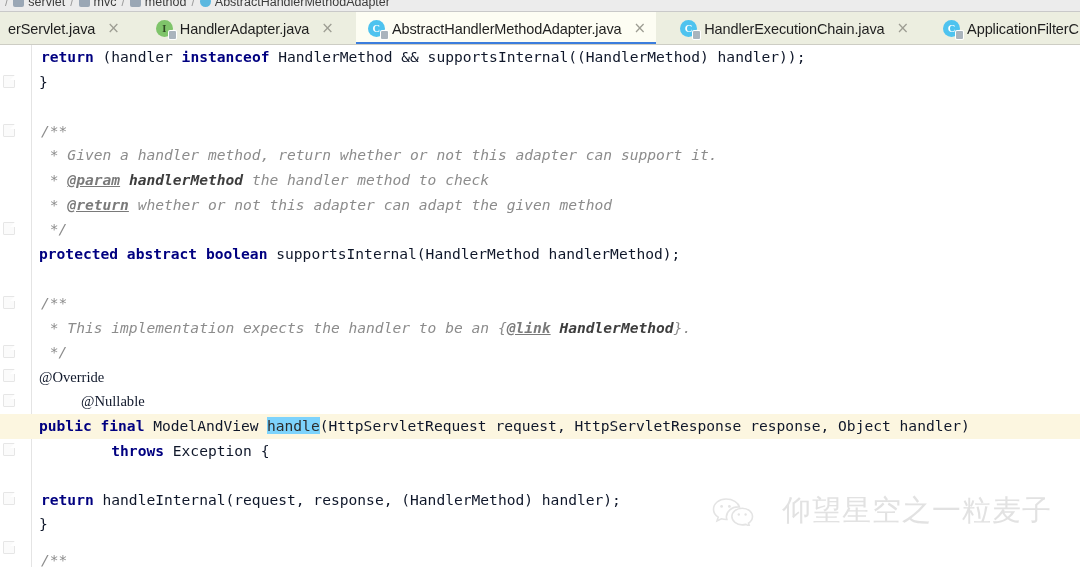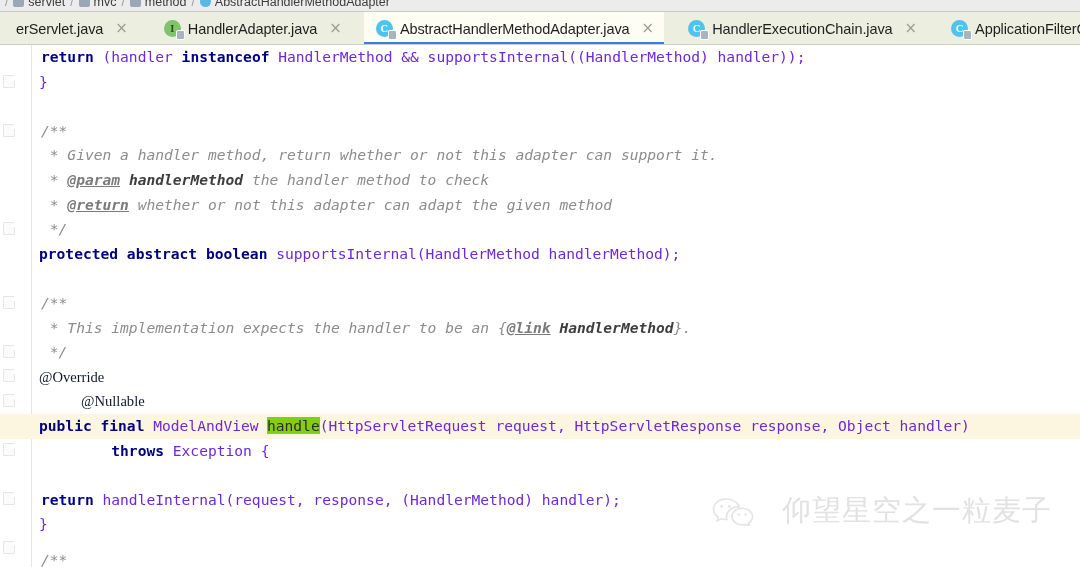--- a/index.html
+++ b/index.html
@@ -100,22 +100,22 @@
   .ln { position: absolute; left: 0; width: 1080px; height: 24.6px; }
   .ln-text { position: absolute; left: 41px; top: 0; white-space: pre; }
 
   .hl-line { background: #fcf6e0; }
 
   .kw      { color: #000080; font-weight: bold; }
   .anno    { color: #0f172a; font-family: Liberation Serif, serif; }
   .cmt     { color: #8c8c8c; font-style: italic; }
   .cmt-tag { color: #7a7a7a; font-style: italic; font-weight: bold; text-decoration: underline; }
   .cmt-b   { color: #3e3e3e; font-style: italic; font-weight: bold; }
-  .plain   { color: #6d28d9; }
-  .sel     { background: #84cc16; }
+  .plain   { color: #0f172a; }
+  .sel     { background: #7dd3fc; }
   .caret   { display:inline-block; width:0; border-left:1.5px solid #1a1a1a; height:17px;
              vertical-align:-3px; margin-right:-1.5px; }
 
   
   .watermark {
     position: absolute; right: 28px; bottom: 36px;
     display: flex; align-items: center; gap: 27px;
     color: #e2e2e2; font-size: 29px;
     font-family: "DejaVu Sans", sans-serif;
     user-select: none; pointer-events: none; letter-spacing: 1px;
@@ -146,21 +146,21 @@
     </span>
     <span class="bc-sep">/</span>
     <span class="bc-item">
       <i class="bc-ico cls"></i>
       <span>AbstractHandlerMethodAdapter</span>
     </span>
   </div>
 
   <div class="tabbar">
 
-    <div class="tab" style="padding-left:16px;align-items:center;">
+    <div class="tab" style="padding-left:8px;align-items:center;">
       <span class="tab-label">erServlet.java</span>
       <span class="tab-close">×</span>
     </div>
 
     <div class="tab" style="margin-left:14px;">
       <span class="tab-ico i">I</span>
       <span class="tab-label">HandlerAdapter.java</span>
       <span class="tab-close">×</span>
     </div>
 

